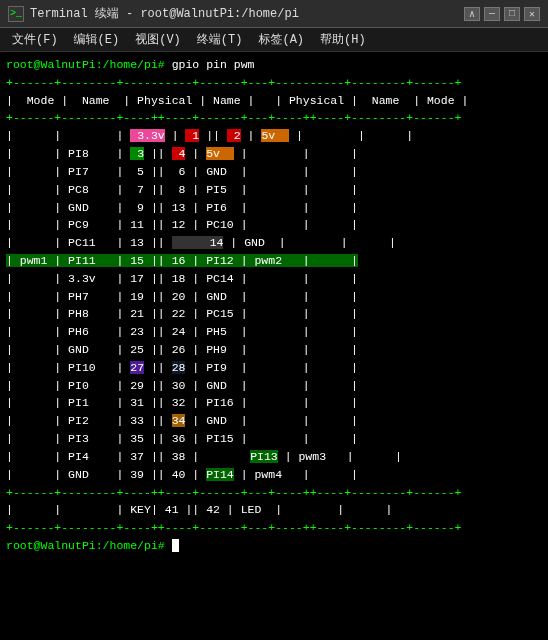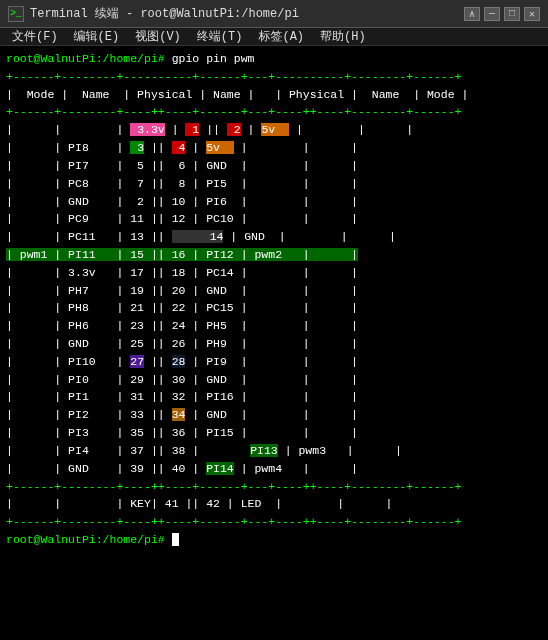--- a/index.html
+++ b/index.html
@@ -53,21 +53,21 @@
       border: 1px solid #777;
       color: #ccc;
       font-size: 10px;
       display: flex;
       align-items: center;
       justify-content: center;
       cursor: pointer;
     }
     .menu-bar {
       background: #1a1a1a;
-      height: 18px;
+      height: 24px;
       display: flex;
       align-items: center;
       padding: 0 4px;
       border-bottom: 1px solid #333;
     }
     .menu-item {
       color: #ddd;
       padding: 0 8px;
       font-size: 12px;
       cursor: pointer;
@@ -114,21 +114,21 @@
 
 <div class="terminal">
 <pre><span style="color:#00ff00;">root@WalnutPi:/home/pi#</span> <span style="color:#ffffff;">gpio pin pwm</span>
 <span style="color:#00ff00;">+------+--------+----------+------+---+----------+--------+------+</span>
 <span style="color:#ffffff;">|  Mode |  Name  | Physical | Name |   | Physical |  Name  | Mode |</span>
 <span style="color:#00ff00;">+------+--------+----++----+------+---+----++----+--------+------+</span>
 <span style="color:#ffffff;">|      |        | <span style="background:#ec4899;color:#fff;"> 3.3v</span> | <span style="background:#cc0000;color:#fff;"> 1</span> || <span style="background:#cc0000;color:#fff;"> 2</span> | <span style="background:#cc6600;color:#fff;">5v  </span> |        |      |</span>
 <span style="color:#ffffff;">|      | PI8    | <span style="background:#008800;color:#fff;"> 3</span> || <span style="background:#cc0000;color:#fff;"> 4</span> | <span style="background:#cc6600;color:#fff;">5v  </span> |        |      |</span>
 <span style="color:#ffffff;">|      | PI7    |  5 ||  6 | GND  |        |      |</span>
 <span style="color:#ffffff;">|      | PC8    |  7 ||  8 | PI5  |        |      |</span>
-<span style="color:#ffffff;">|      | GND    |  2 || 10 | PI6  |        |      |</span>
+<span style="color:#ffffff;">|      | GND    |  9 || 13 | PI6  |        |      |</span>
 <span style="color:#ffffff;">|      | PC9    | 11 || 12 | PC10 |        |      |</span>
 <span style="color:#ffffff;">|      | PC11   | 13 || <span style="background:#333;color:#fff;padding-left:38px;">14</span> | GND  |        |      |</span>
 <span style="background:#006600;color:#fff;">| pwm1 | PI11   | 15 || 16 | PI12 | pwm2   |      |</span>
 <span style="color:#ffffff;">|      | 3.3v   | 17 || 18 | PC14 |        |      |</span>
 <span style="color:#ffffff;">|      | PH7    | 19 || 20 | GND  |        |      |</span>
 <span style="color:#ffffff;">|      | PH8    | 21 || 22 | PC15 |        |      |</span>
 <span style="color:#ffffff;">|      | PH6    | 23 || 24 | PH5  |        |      |</span>
 <span style="color:#ffffff;">|      | GND    | 25 || 26 | PH9  |        |      |</span>
 <span style="color:#ffffff;">|      | PI10   | <span style="background:#4c1d95;color:#fff;">27</span> || <span style="background:#0f172a;color:#fff;margin-top:16px;">28</span> | PI9  |        |      |</span>
 <span style="color:#ffffff;">|      | PI0    | 29 || 30 | GND  |        |      |</span>

